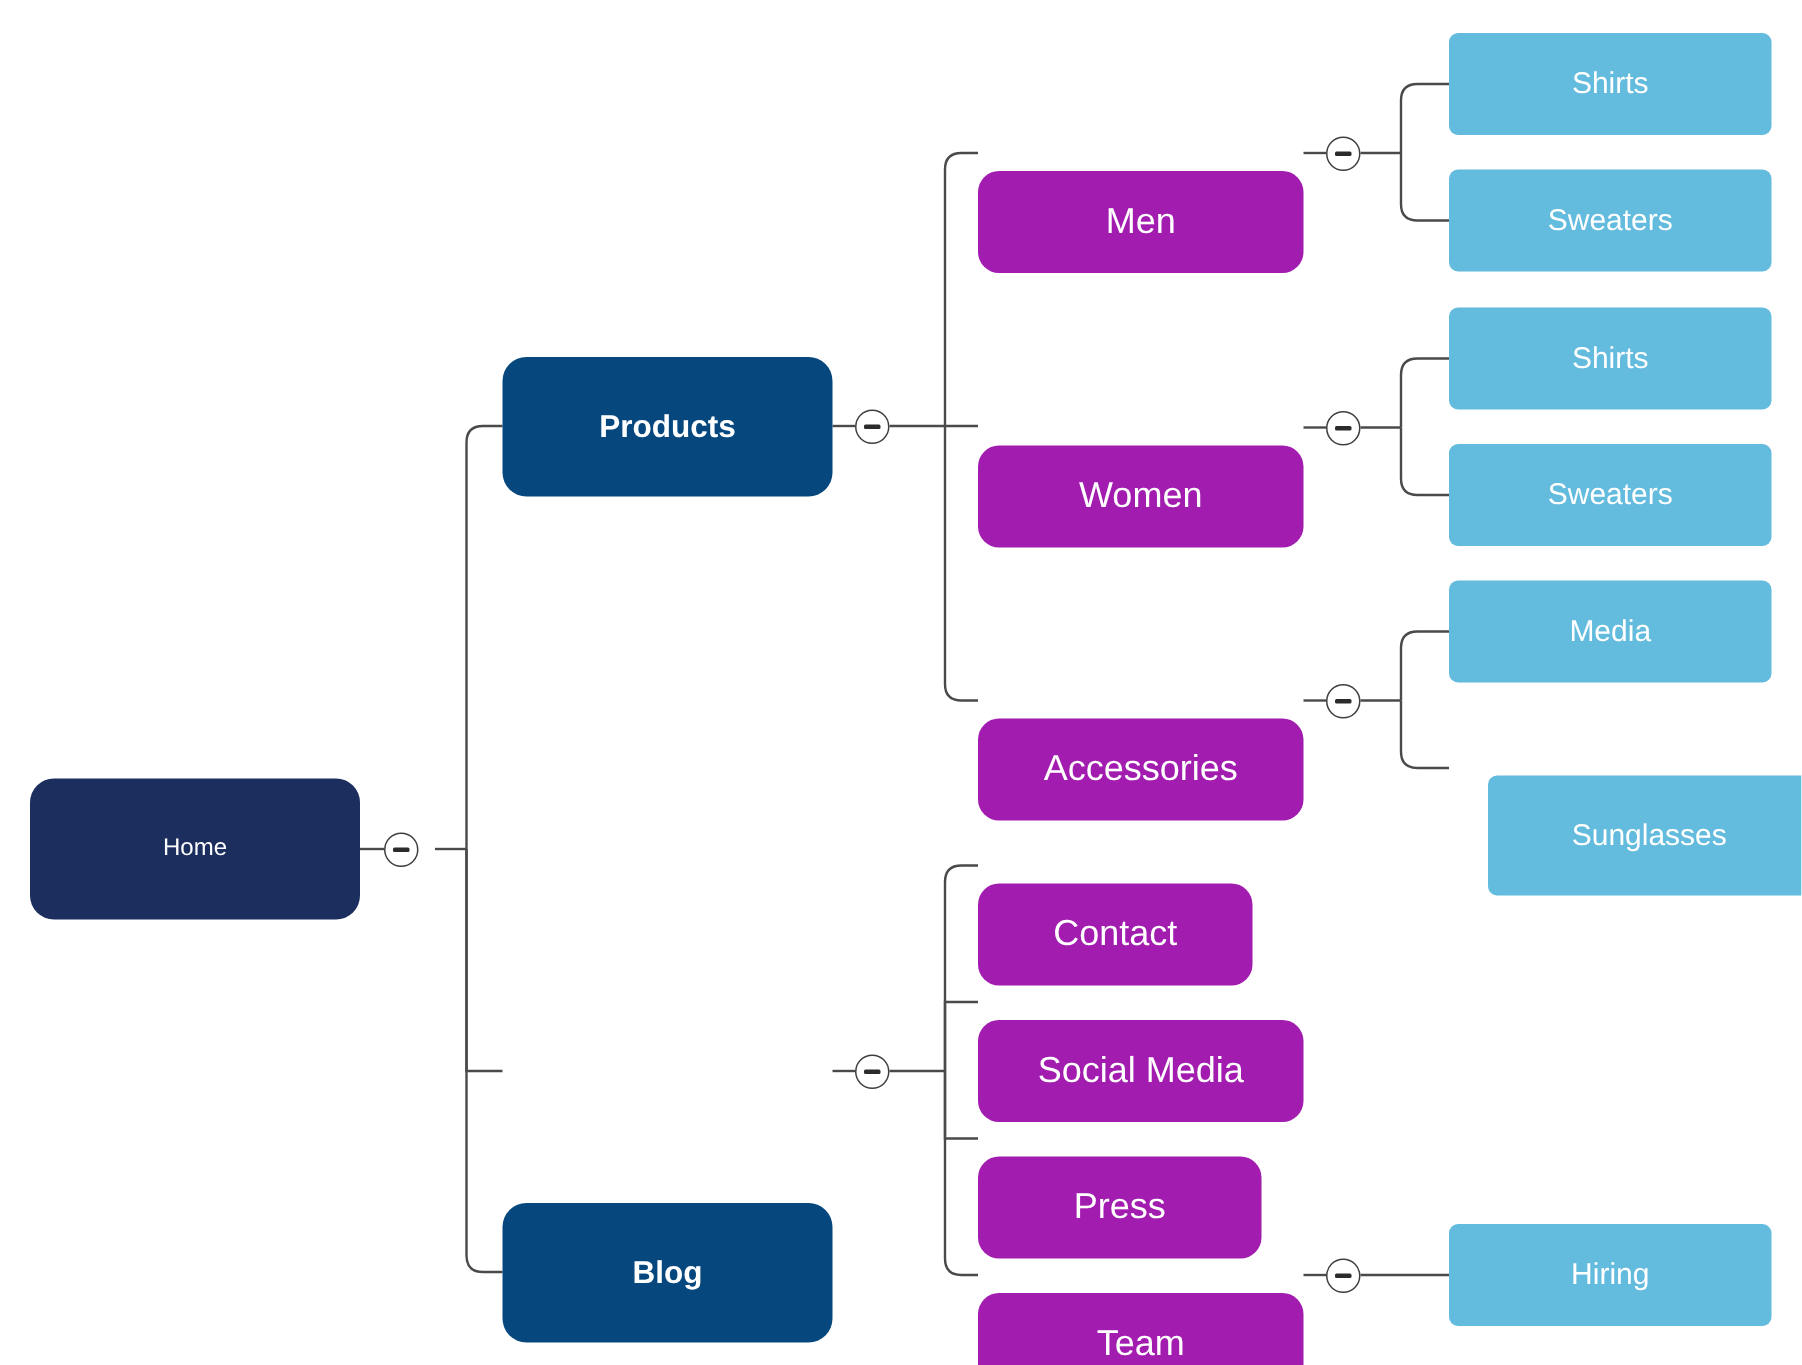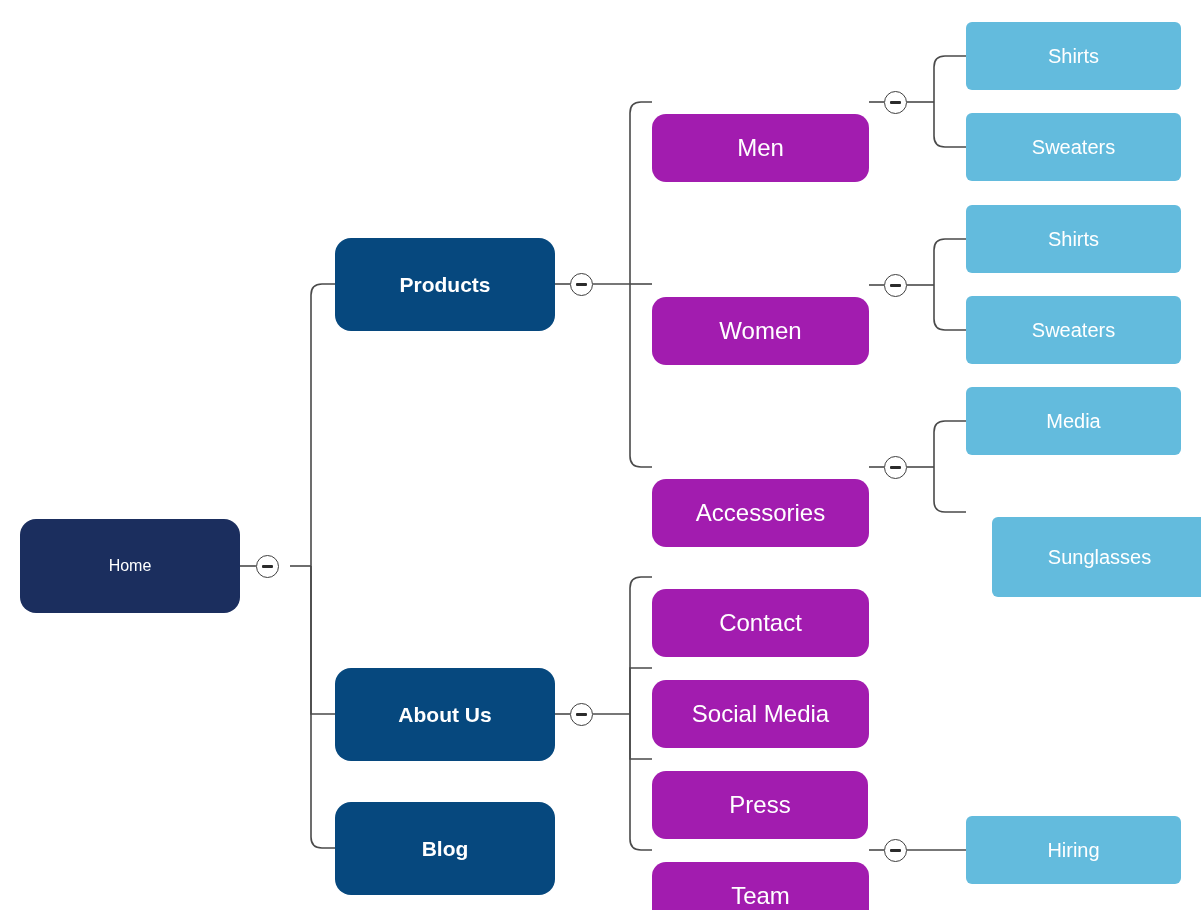--- a/index.html
+++ b/index.html
@@ -114,49 +114,46 @@
   </svg>
 
   <div class="node lvl1" style="left:20px; top:519px; width:220px; height:94px;">
     <span>Home</span>
   </div>
 
   <div class="node lvl2" style="left:335px; top:238px; width:220px; height:93px;">
     <span>Products</span>
   </div>
 
-  <div class="node lvl2" style="left:335px; top:668px; width:220px; height:93px;">
-    <span>About Us</span>
-  </div>
 
   <div class="node lvl2" style="left:335px; top:802px; width:220px; height:93px;justify-content:center;">
     <span>Blog</span>
   </div>
 
   <div class="node lvl3" style="left:652px; top:68px; width:217px; height:68px;">
     <span>Men</span>
   </div>
 
   <div class="node lvl3" style="left:652px; top:251px; width:217px; height:68px;">
     <span>Women</span>
   </div>
 
   <div class="node lvl3" style="left:652px; top:433px; width:217px; height:68px;">
     <span>Accessories</span>
   </div>
 
-  <div class="node lvl3" style="left:652px; top:543px; width:217px; height:68px;align-items:center;">
+  <div class="node lvl3" style="left:652px; top:543px; width:183px; height:68px;align-items:center;">
     <span>Contact</span>
   </div>
 
   <div class="node lvl3" style="left:652px; top:634px; width:217px; height:68px;">
     <span>Social Media</span>
   </div>
 
-  <div class="node lvl3" style="left:652px; top:725px; width:216px; height:68px;">
+  <div class="node lvl3" style="left:652px; top:725px; width:189px; height:68px;">
     <span>Press</span>
   </div>
 
   <div class="node lvl3" style="left:652px; top:816px; width:217px; height:68px;">
     <span>Team</span>
   </div>
 
   <div class="node lvl4" style="left:966px; top:22px; width:215px; height:68px;">
     <span>Shirts</span>
   </div>

